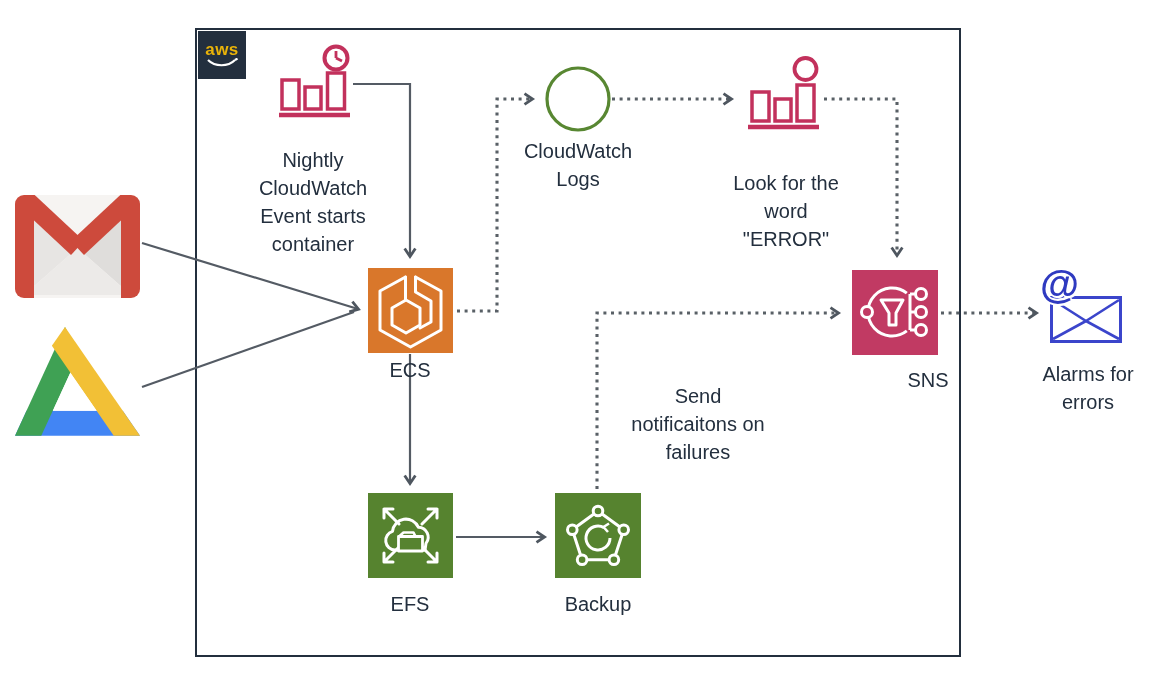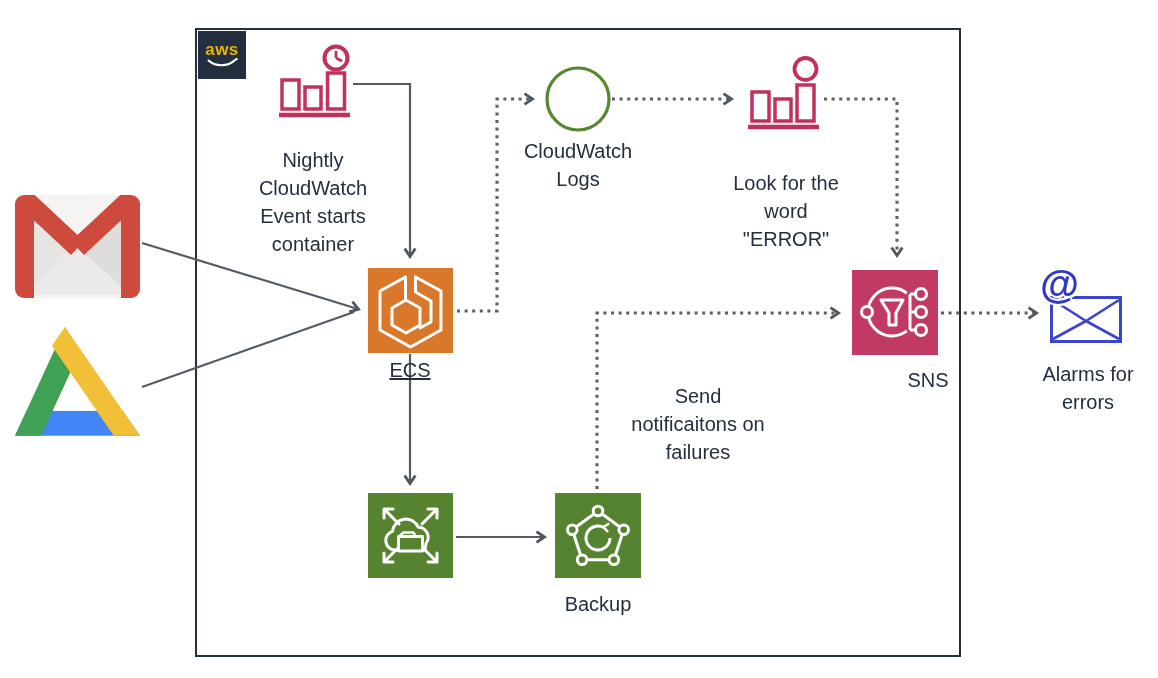--- a/index.html
+++ b/index.html
@@ -87,21 +87,21 @@
   <div class="box-node" style="left:368px;top:268px;background:#D9772B;">
     <svg width="85" height="85" viewBox="0 0 85 85">
       <g stroke="#fff" stroke-width="3" fill="none" stroke-linejoin="round" stroke-linecap="round">
         <path d="M47.5 9 L73 23 L73 62 L42.5 79 L12 62 L12 23 L37.5 9"></path>
         <path d="M24 40 L38 32 L52 40 L52 57 L38 65 L24 57 Z"></path>
         <path d="M47.5 9 L47.5 24 L63 33 L63 54 L52 60"></path>
         <path d="M37.5 9 L37.5 32"></path>
       </g>
     </svg>
   </div>
-  <div class="label" style="left:360px;top:356px;width:100px;text-decoration:underline;">ECS</div>
+  <div class="label" style="left:360px;top:356px;width:100px;">ECS</div>
 
   <svg class="icon-abs" style="left:544px;top:65px;" width="68" height="68" viewBox="0 0 68 68">
     <circle cx="34" cy="34" r="31" fill="#fff" stroke="#588732" stroke-width="3.2"></circle>
   </svg>
   <div class="label" style="left:478px;top:137px;width:200px;">CloudWatch
 Logs</div>
 
   <svg class="icon-abs" style="left:746px;top:54px;" width="76" height="80" viewBox="0 0 76 80">
     <rect x="6" y="38" width="17" height="29" fill="none" stroke="#C2315C" stroke-width="3.5"></rect>
     <rect x="29" y="45" width="16" height="22" fill="none" stroke="#C2315C" stroke-width="3.5"></rect>
@@ -134,20 +134,21 @@
         <path d="M31 31 L16 16 M16 25 V16 H25"></path>
         <path d="M54 31 L69 16 M69 25 V16 H60"></path>
         <path d="M31 54 L16 69 M16 60 V69 H25"></path>
         <path d="M54 54 L69 69 M69 60 V69 H60"></path>
         <path d="M27 57 a9.5 9.5 0 0 1 -2.5 -18.6 a13.5 13.5 0 0 1 25.8 -4.2 a10 10 0 0 1 7.7 16.2 L57 57 Z"></path>
       </g>
       <path d="M31 43.5 L35.5 39.5 L45.5 39.5 L47.5 43.5 Z" fill="#56832F" stroke="#fff" stroke-width="2.6" stroke-linejoin="round"></path>
       <rect x="30.5" y="43.5" width="24" height="14.5" fill="#56832F" stroke="#fff" stroke-width="2.8" stroke-linejoin="round"></rect>
     </svg>
   </div>
+  <div class="label" style="left:350px;top:590px;width:120px;">EFS</div>
 
   <div class="box-node" style="left:555px;top:493px;width:86px;background:#56832F;">
     <svg width="86" height="85" viewBox="0 0 86 85">
       <g stroke="#fff" stroke-width="3" fill="none" stroke-linejoin="round">
         <path d="M43 18 L68.7 36.7 L58.9 66.8 L27.1 66.8 L17.3 36.7 Z"></path>
         <path d="M49 34.6 A12 12 0 1 0 55 45"></path>
         <path d="M53 39 L48.5 34 L54 30.5" stroke-width="2.6"></path>
         <circle cx="43" cy="18" r="4.8" fill="#56832F"></circle>
         <circle cx="68.7" cy="36.7" r="4.8" fill="#56832F"></circle>
         <circle cx="58.9" cy="66.8" r="4.8" fill="#56832F"></circle>

